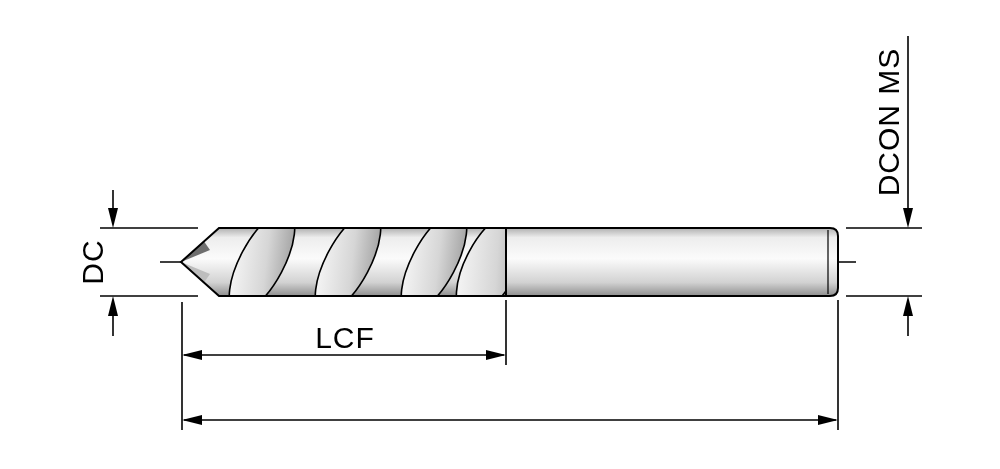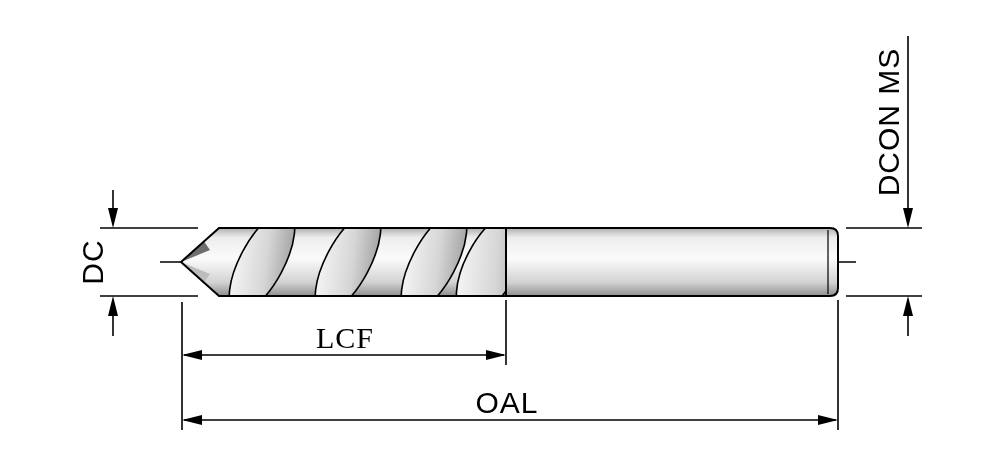--- a/index.html
+++ b/index.html
@@ -99,17 +99,16 @@
       <line x1="184" y1="420" x2="836" y2="420"></line>
       <polygon points="182,420 202,415 202,425" fill="#000" stroke="none"></polygon>
       <polygon points="838,420 818,415 818,425" fill="#000" stroke="none"></polygon>
     </g>
   </svg>
 
   <div class="dim-label vertical" style="left:93px;top:262px;">DC</div>
 
   <div class="dim-label vertical" style="left:889px;top:122px;">DCON MS</div>
 
-  <div class="dim-label" style="left:345px;top:338px;font-family:Liberation Serif, serif;">LCF</div>
+  <div class="dim-label" style="left:345px;top:338px;">LCF</div>
 
-  <div class="dim-label" style="left:507px;top:403px;">OAL</div>
 
 </div>
 
 </body></html>

